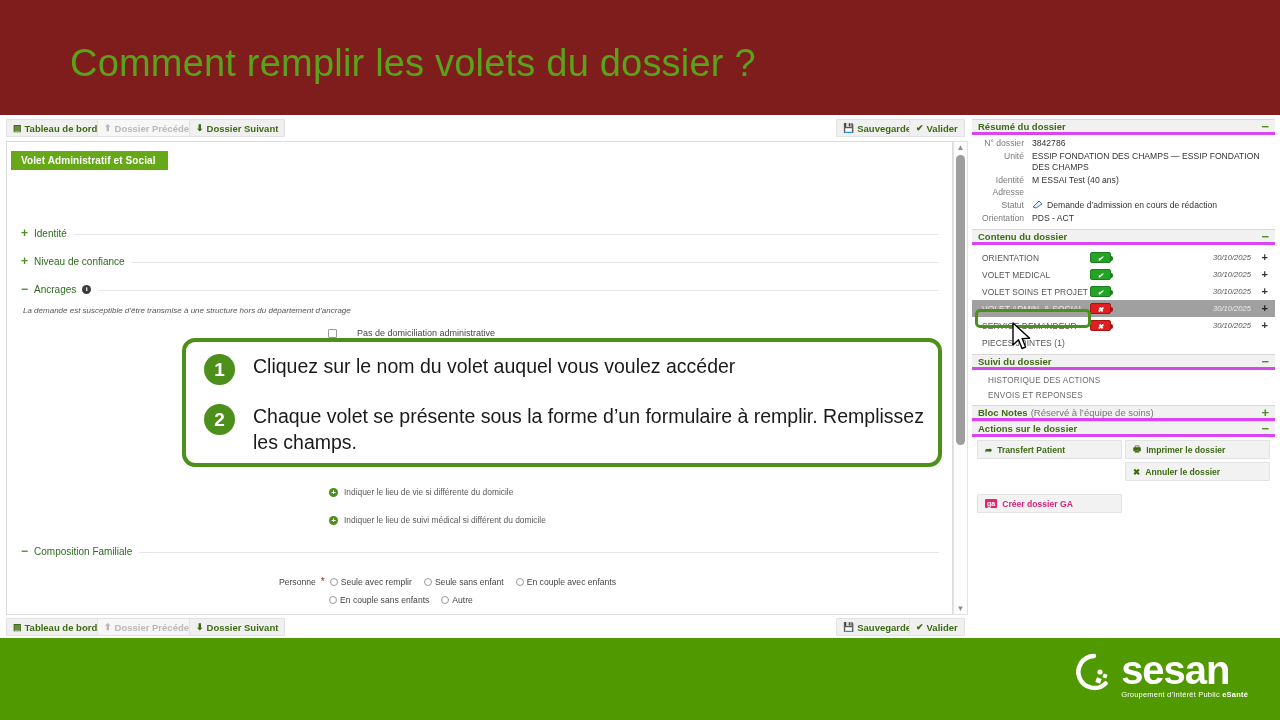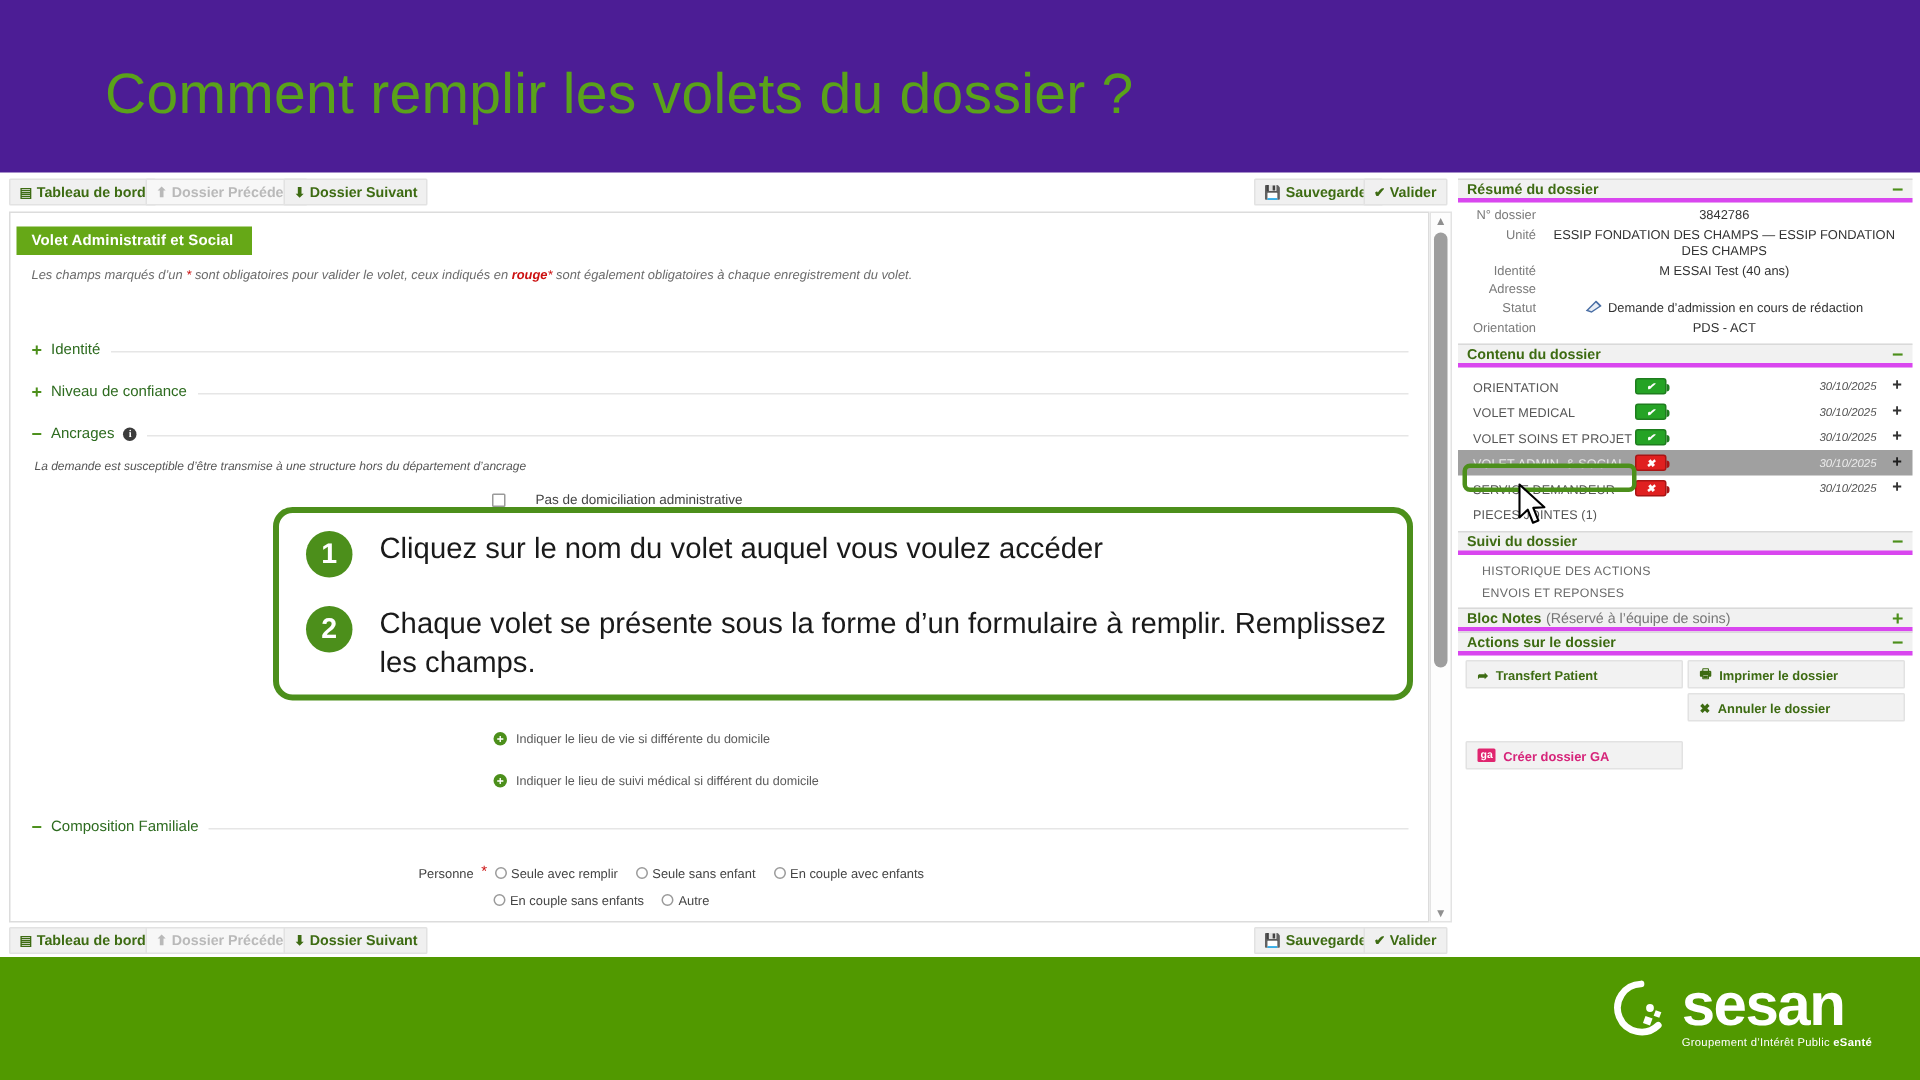--- a/index.html
+++ b/index.html
@@ -2,21 +2,21 @@
 <html lang="fr"><head>
 <meta charset="utf-8">
 <style>
   * { box-sizing: border-box; margin: 0; padding: 0; }
   html, body {
     width: 1280px; height: 720px;
     font-family: "Liberation Sans", sans-serif;
     background: #ffffff;
     overflow: hidden;
   }
-  #slide { position: relative; width: 1280px; height: 720px; background: #4c1d95; text-decoration: underline; }
+  #slide { position: relative; width: 1280px; height: 720px; background: #7f1d1d; text-decoration: underline; }
 
   
   .slide-title {
     position: absolute; left: 70px; top: 42px;
     font-size: 38px; color: #5aa21a; font-weight: 400;
     letter-spacing: .2px; white-space: nowrap;
   }
 
   
   .shot { position: absolute; left: 0; top: 115px; width: 1280px; height: 523px; background: #fff; }
@@ -114,21 +114,21 @@
     font-size: 9.5px; font-weight: bold; color: #3d6b12;
   }
   .sb-head .sub { font-weight: normal; color: #757575; margin-left: 3px; }
   .sb-toggle {
     position: absolute; right: 6px; top: 50%; transform: translateY(-50%);
     font-size: 13px; font-weight: bold; color: #4c8f1b; line-height: 1;
   }
   .sb-body { background: #fff; padding: 3px 0 4px; }
   .kv { display: flex; font-size: 8.6px; line-height: 1.35; margin-bottom: 1px; }
   .kv-k { width: 60px; text-align: right; color: #7a7a7a; padding-right: 8px; flex: none; }
-  .kv-v { color: #333; flex: 1; padding-right: 8px; text-align: center; }
+  .kv-v { color: #333; flex: 1; padding-right: 8px; }
   .status-ico {
     display: inline-block; width: 12px; height: 9px; margin-right: 3px;
     vertical-align: -1px;
   }
 
   .ct-row {
     position: relative; display: flex; align-items: center;
     height: 17px; font-size: 8.4px; color: #555; padding-left: 10px;
   }
   .ct-row.selected { background: #a0a0a0; color: #eaeaea; }
@@ -246,23 +246,20 @@
       <div class="tb-btn tb-b5">
         <span class="tb-ico">✔</span>
         <span>Valider</span>
       </div>
     </div>
 
     <div class="form-panel">
 
       <div class="volet-tab">Volet Administratif et Social</div>
 
-      <div class="notice">
-        <span>Les champs marqués d’un </span><span class="ast">*</span><span> sont obligatoires pour valider le volet, ceux indiqués en </span><b>rouge</b><span class="ast">*</span><span> sont également obligatoires à chaque enregistrement du volet.</span>
-      </div>
 
       <div class="acc-row" style="top:92px;">
         <div class="acc-line"></div>
         <div class="acc-head">
           <span class="sign">+</span>
           <span>Identité</span>
         </div>
       </div>
 
       <div class="acc-row" style="top:120px;">

